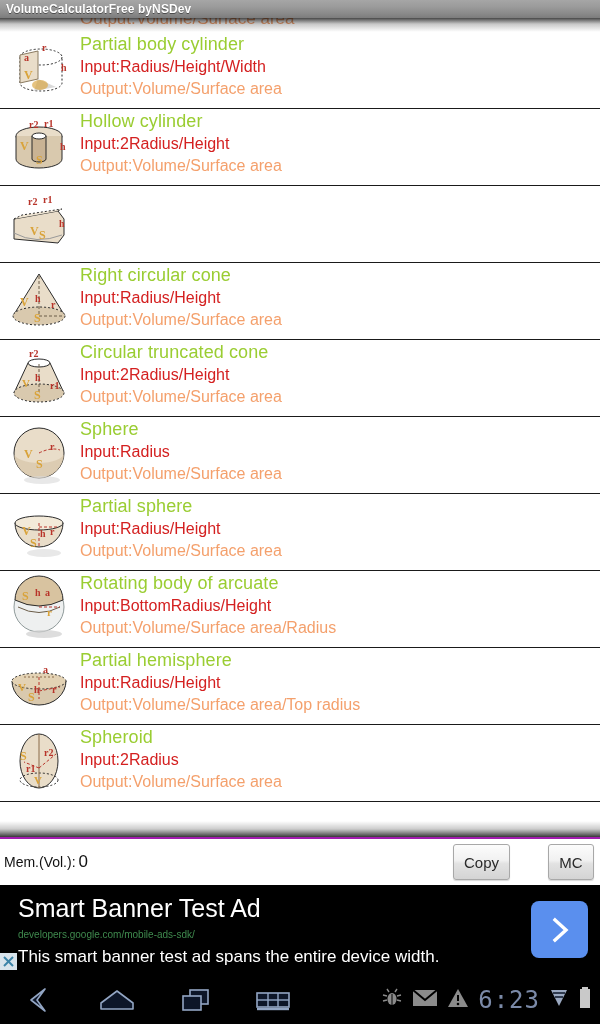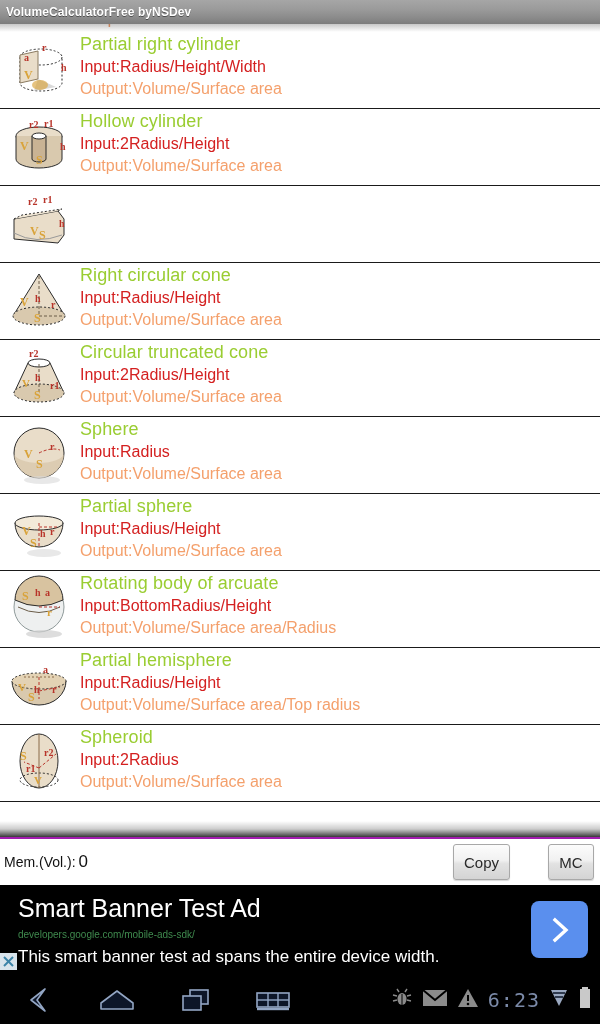--- a/index.html
+++ b/index.html
@@ -6,21 +6,21 @@
   html,body { width:600px; height:1024px; }
   body {
     font-family:"Liberation Sans", sans-serif;
     background:#ffffff;
     overflow:hidden;
     position:relative;
   }
 
   
   #titlebar{
-    position:absolute; top:0; left:0; width:600px; height:24px;
+    position:absolute; top:0; left:0; width:600px; height:18px;
     background:linear-gradient(to bottom,#a6a6a6 0%,#9a9a9a 40%,#8a8a8a 75%,#7c7c7c 100%);
     border-bottom:1px solid #ararara;
     z-index:40;
     display:flex; align-items:center;
   }
   #titlebar .ttl{
     font-size:12px; font-weight:bold; color:#ffffff;
     padding-left:6px; letter-spacing:0.1px;
     text-shadow:0 1px 0 rgba(0,0,0,.45);
     white-space:nowrap;
@@ -126,21 +126,21 @@
   
   #sysbar{
     position:absolute; top:975px; left:0; width:600px; height:49px;
     background:#000000; display:flex; align-items:center;
   }
   #sysbar .nav{ width:78px; display:flex; align-items:center; justify-content:center; }
   #sysbar .statusgrp{
     margin-left:auto; display:flex; align-items:center; gap:9px; padding-right:8px;
   }
   .clock{
-    font-size:20px; color:#7b8aa8; letter-spacing:1px;
+    font-size:24px; color:#7b8aa8; letter-spacing:1px;
     font-family:"DejaVu Sans Mono", monospace;
   }
 </style>
 </head>
 <body>
 
 <div id="titlebar">
   <div class="ttl">VolumeCalculatorFree byNSDev</div>
 </div>
 
@@ -157,21 +157,21 @@
     <path d="M16 22 L16 48 A21 8 0 0 0 58 48 L58 22" fill="none" stroke="#2b2b2b" stroke-width="1" stroke-dasharray="2 2"></path>
     <path d="M16 20 L34 16 L34 44 L16 48 Z" fill="#e9ddc9" stroke="#8a7a60" stroke-width="1"></path>
     <path d="M34 44 L52 52 L30 56 Z" fill="#cfcfcf" opacity=".8"></path>
     <ellipse cx="36" cy="50" rx="8" ry="5" fill="#d9a33a" opacity=".65"></ellipse>
     <text x="20" y="26" fill="#b8342a" font-size="10" font-family="Liberation Serif, serif" font-weight="bold">a</text>
             <text x="38" y="16" fill="#b8342a" font-size="10" font-family="Liberation Serif, serif" font-weight="bold">r</text>
             <text x="57" y="36" fill="#b8342a" font-size="10" font-family="Liberation Serif, serif" font-weight="bold">h</text>
     <text x="20" y="44" fill="#d9a33a" font-size="12" font-family="Liberation Serif, serif" font-weight="bold">V</text>
   </svg></div>
         <div class="txt">
-          <div class="t-title">Partial right cylinder</div>
+          <div class="t-title">Partial body cylinder</div>
           <div class="t-in">Input:Radius/Height/Width</div>
           <div class="t-out">Output:Volume/Surface area</div>
         </div>
       </div>
       <div class="row">
         <div class="thumb"><svg width="70" height="70" viewBox="0 0 70 70" aria-hidden="true">
     <ellipse cx="35" cy="24" rx="23" ry="9" fill="#e9ddc9" stroke="#2b2b2b" stroke-width="1"></ellipse>
     <path d="M12 24 L12 47 A23 9 0 0 0 58 47 L58 24" fill="#d9c9ae" stroke="#2b2b2b" stroke-width="1"></path>
     <path d="M28 24 L28 47 A7 3 0 0 0 42 47 L42 24" fill="#c9b394" stroke="#2b2b2b" stroke-width="1"></path>
     <ellipse cx="35" cy="24" rx="7" ry="3" fill="#fff" stroke="#2b2b2b" stroke-width="1"></ellipse>

